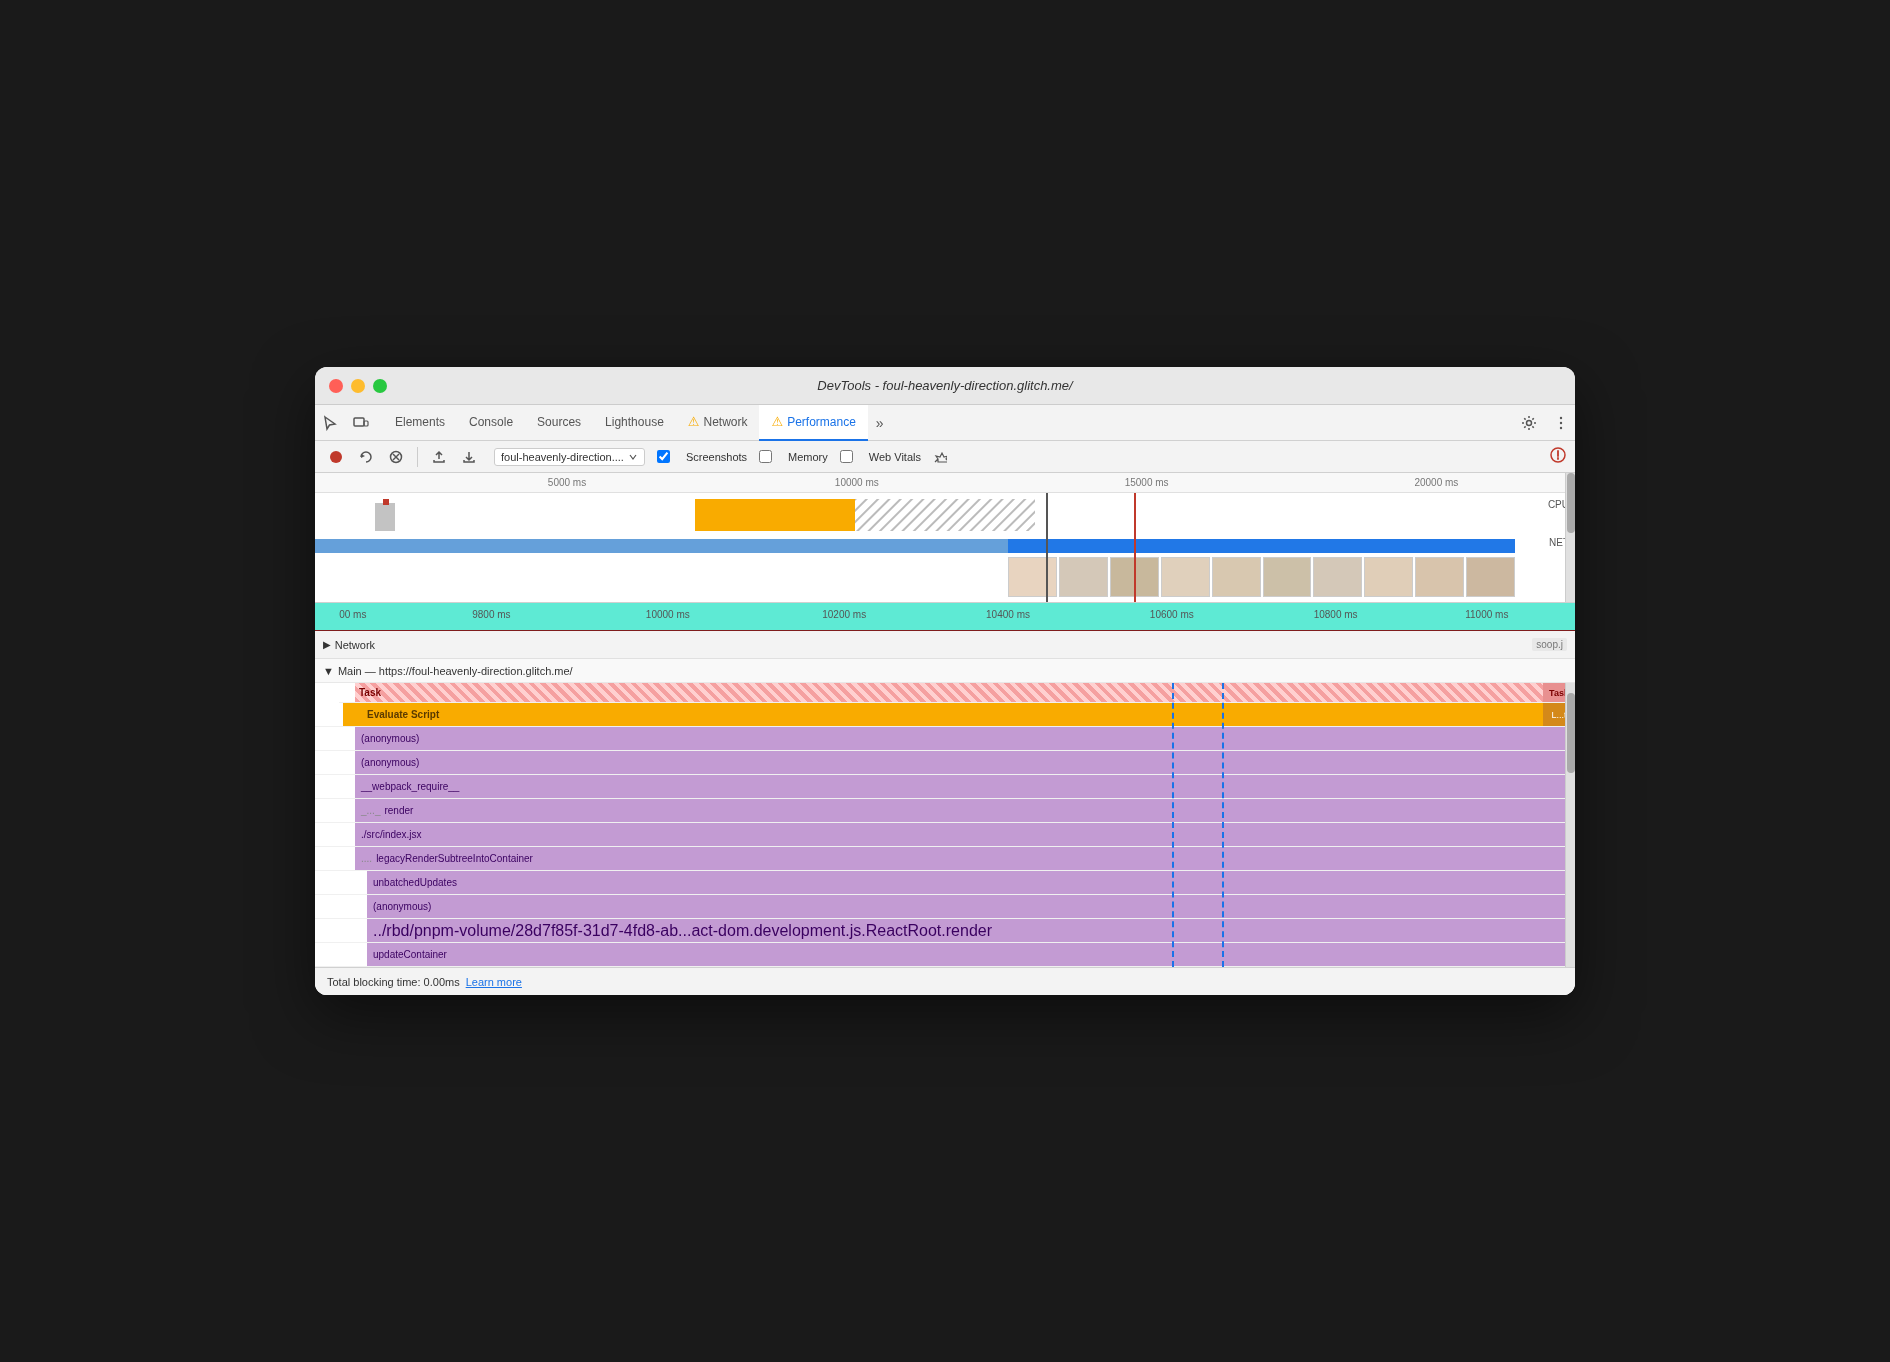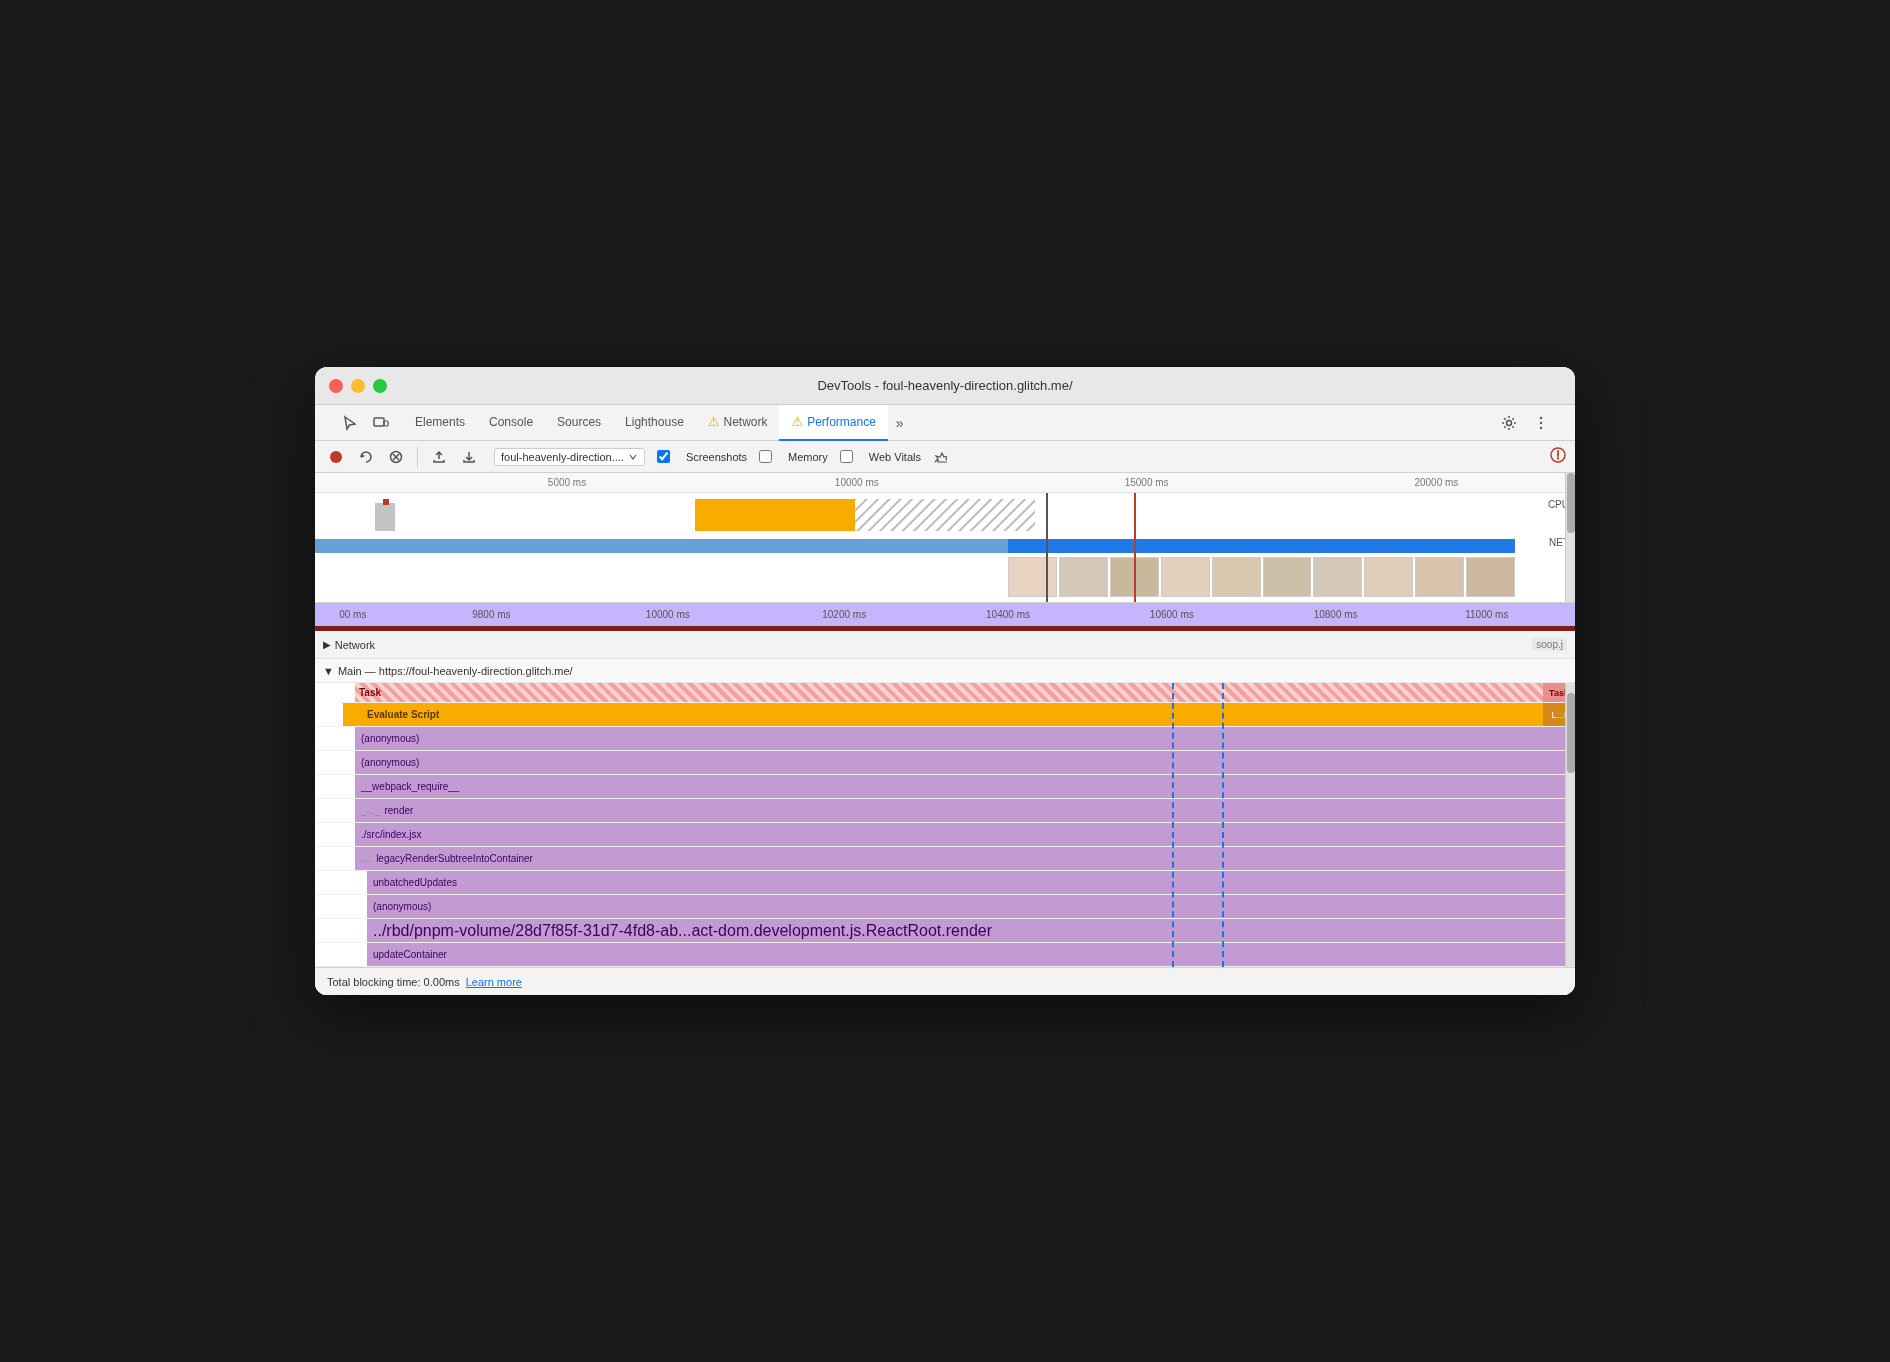--- a/index.html
+++ b/index.html
@@ -19,20 +19,21 @@
       overflow: hidden;
     }
     .title-bar {
       background: #e8e8e8;
       height: 38px;
       display: flex;
       align-items: center;
       justify-content: center;
       position: relative;
       border-bottom: 1px solid #ccc;
+      font-style: italic;
     }
     .traffic-lights {
       position: absolute;
       left: 14px;
       display: flex;
       gap: 8px;
     }
     .tl { width: 14px; height: 14px; border-radius: 50%; }
     .tl-red { background: #ff5f57; }
     .tl-yellow { background: #febc2e; }
@@ -45,21 +46,21 @@
     .devtools {
       background: #ffffff;
       border-top: none;
     }
     
     .tab-bar {
       background: #f3f3f3;
       border-bottom: 1px solid #d0d0d0;
       display: flex;
       height: 36px;
-      padding: 0 20px;
+      padding: 0 0;
     }
     .tab-bar-nav {
       display: flex;
       align-items: center;
       gap: 0;
       flex: 1;
     }
     .nav-icons {
       display: flex;
       align-items: center;
@@ -230,22 +231,22 @@
     .cpu-chart {
       position: absolute;
       top: 22px;
       left: 0;
       right: 60px;
       height: 40px;
     }
 
     
     .zoom-timeline {
-      background: #c4b5fd;
-      border-bottom: 5px solid #7f1d1d;
+      background: #5eead4;
+      border-bottom: 1px solid #7f1d1d;
       height: 28px;
       display: flex;
       align-items: flex-end;
       position: relative;
       padding: 0;
     }
     .zoom-ruler {
       flex: 1;
       display: flex;
       align-items: center;

